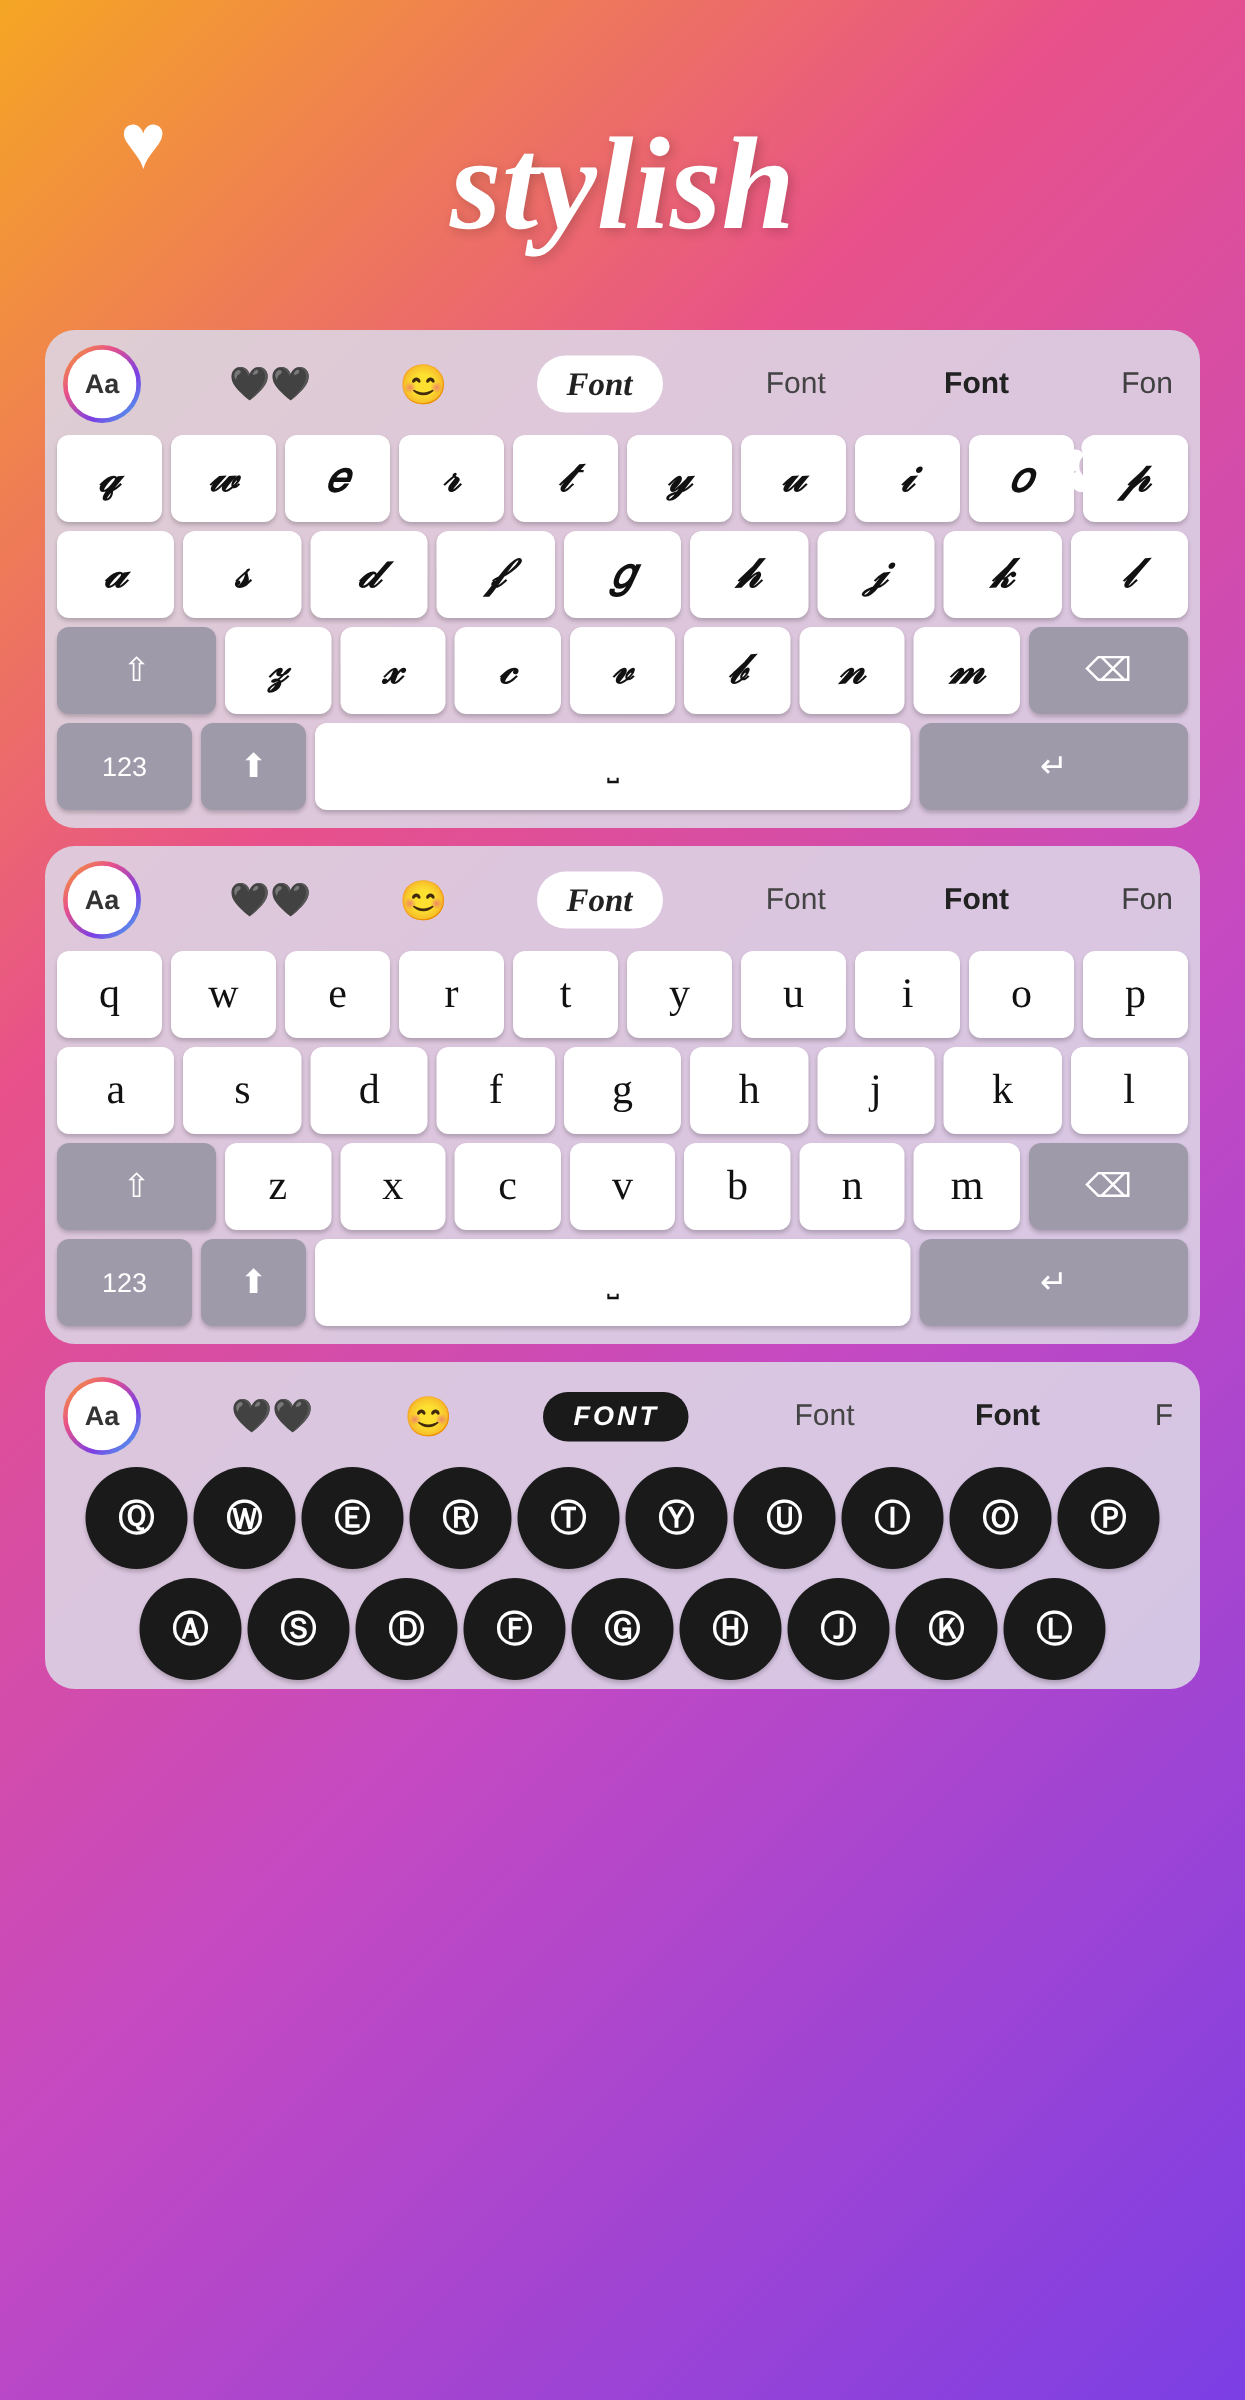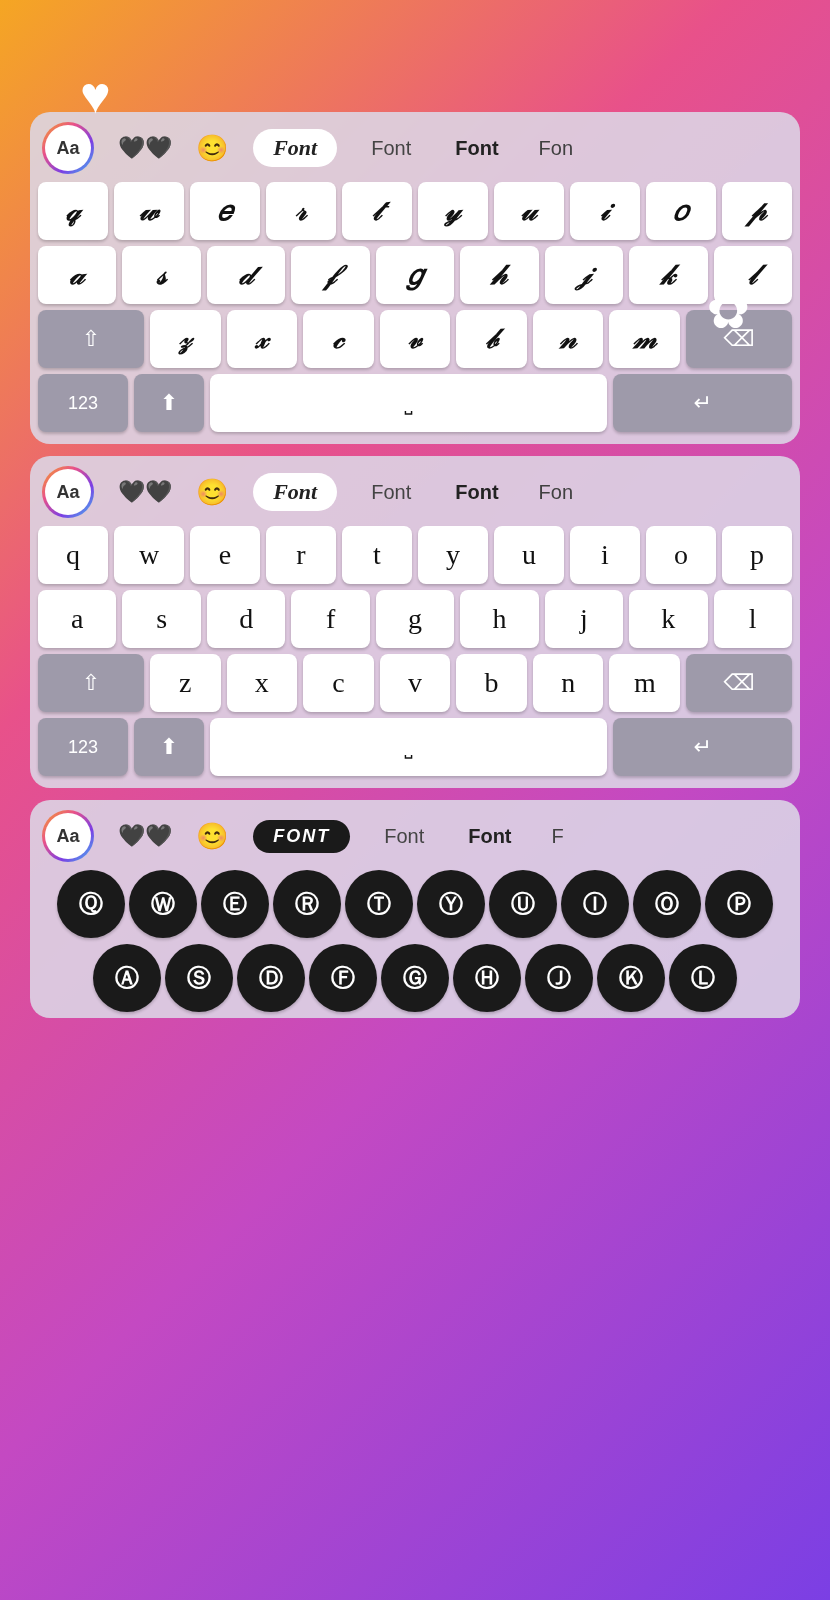--- a/index.html
+++ b/index.html
@@ -67,20 +67,21 @@
     }
 
     
     .kb-toolbar {
       display: flex;
       align-items: center;
       gap: 24px;
       margin-bottom: 8px;
       padding: 0 4px;
       overflow: hidden;
+      justify-content: space-between;
     }
     .kb-toolbar-aa {
       width: 52px;
       height: 52px;
       border-radius: 50%;
       border: 3px solid transparent;
       background: linear-gradient(white, white) padding-box,
                   linear-gradient(135deg, #f5a623, #e8518a, #7b3fe4, #3fc0f0) border-box;
       display: flex;
       align-items: center;
@@ -189,20 +190,21 @@
       min-width: 68px;
       flex: none;
     }
   </style>
 </head>
 <body>
 
 <div class="hero">
   <span class="hero-heart">♥</span>
   <span class="hero-flower">✿</span>
+  <div class="hero-title-stylish">stylish</div>
 </div>
 
 <div class="keyboard-panel">
   <div class="kb-toolbar">
     <div class="kb-toolbar-aa">Aa</div>
     <span class="kb-toolbar-hearts">🖤🖤</span>
     <span class="kb-toolbar-emoji">😊</span>
     <span class="kb-font-active">Font</span>
     <span class="kb-font-normal">Font</span>
     <span class="kb-font-bold">Font</span>

